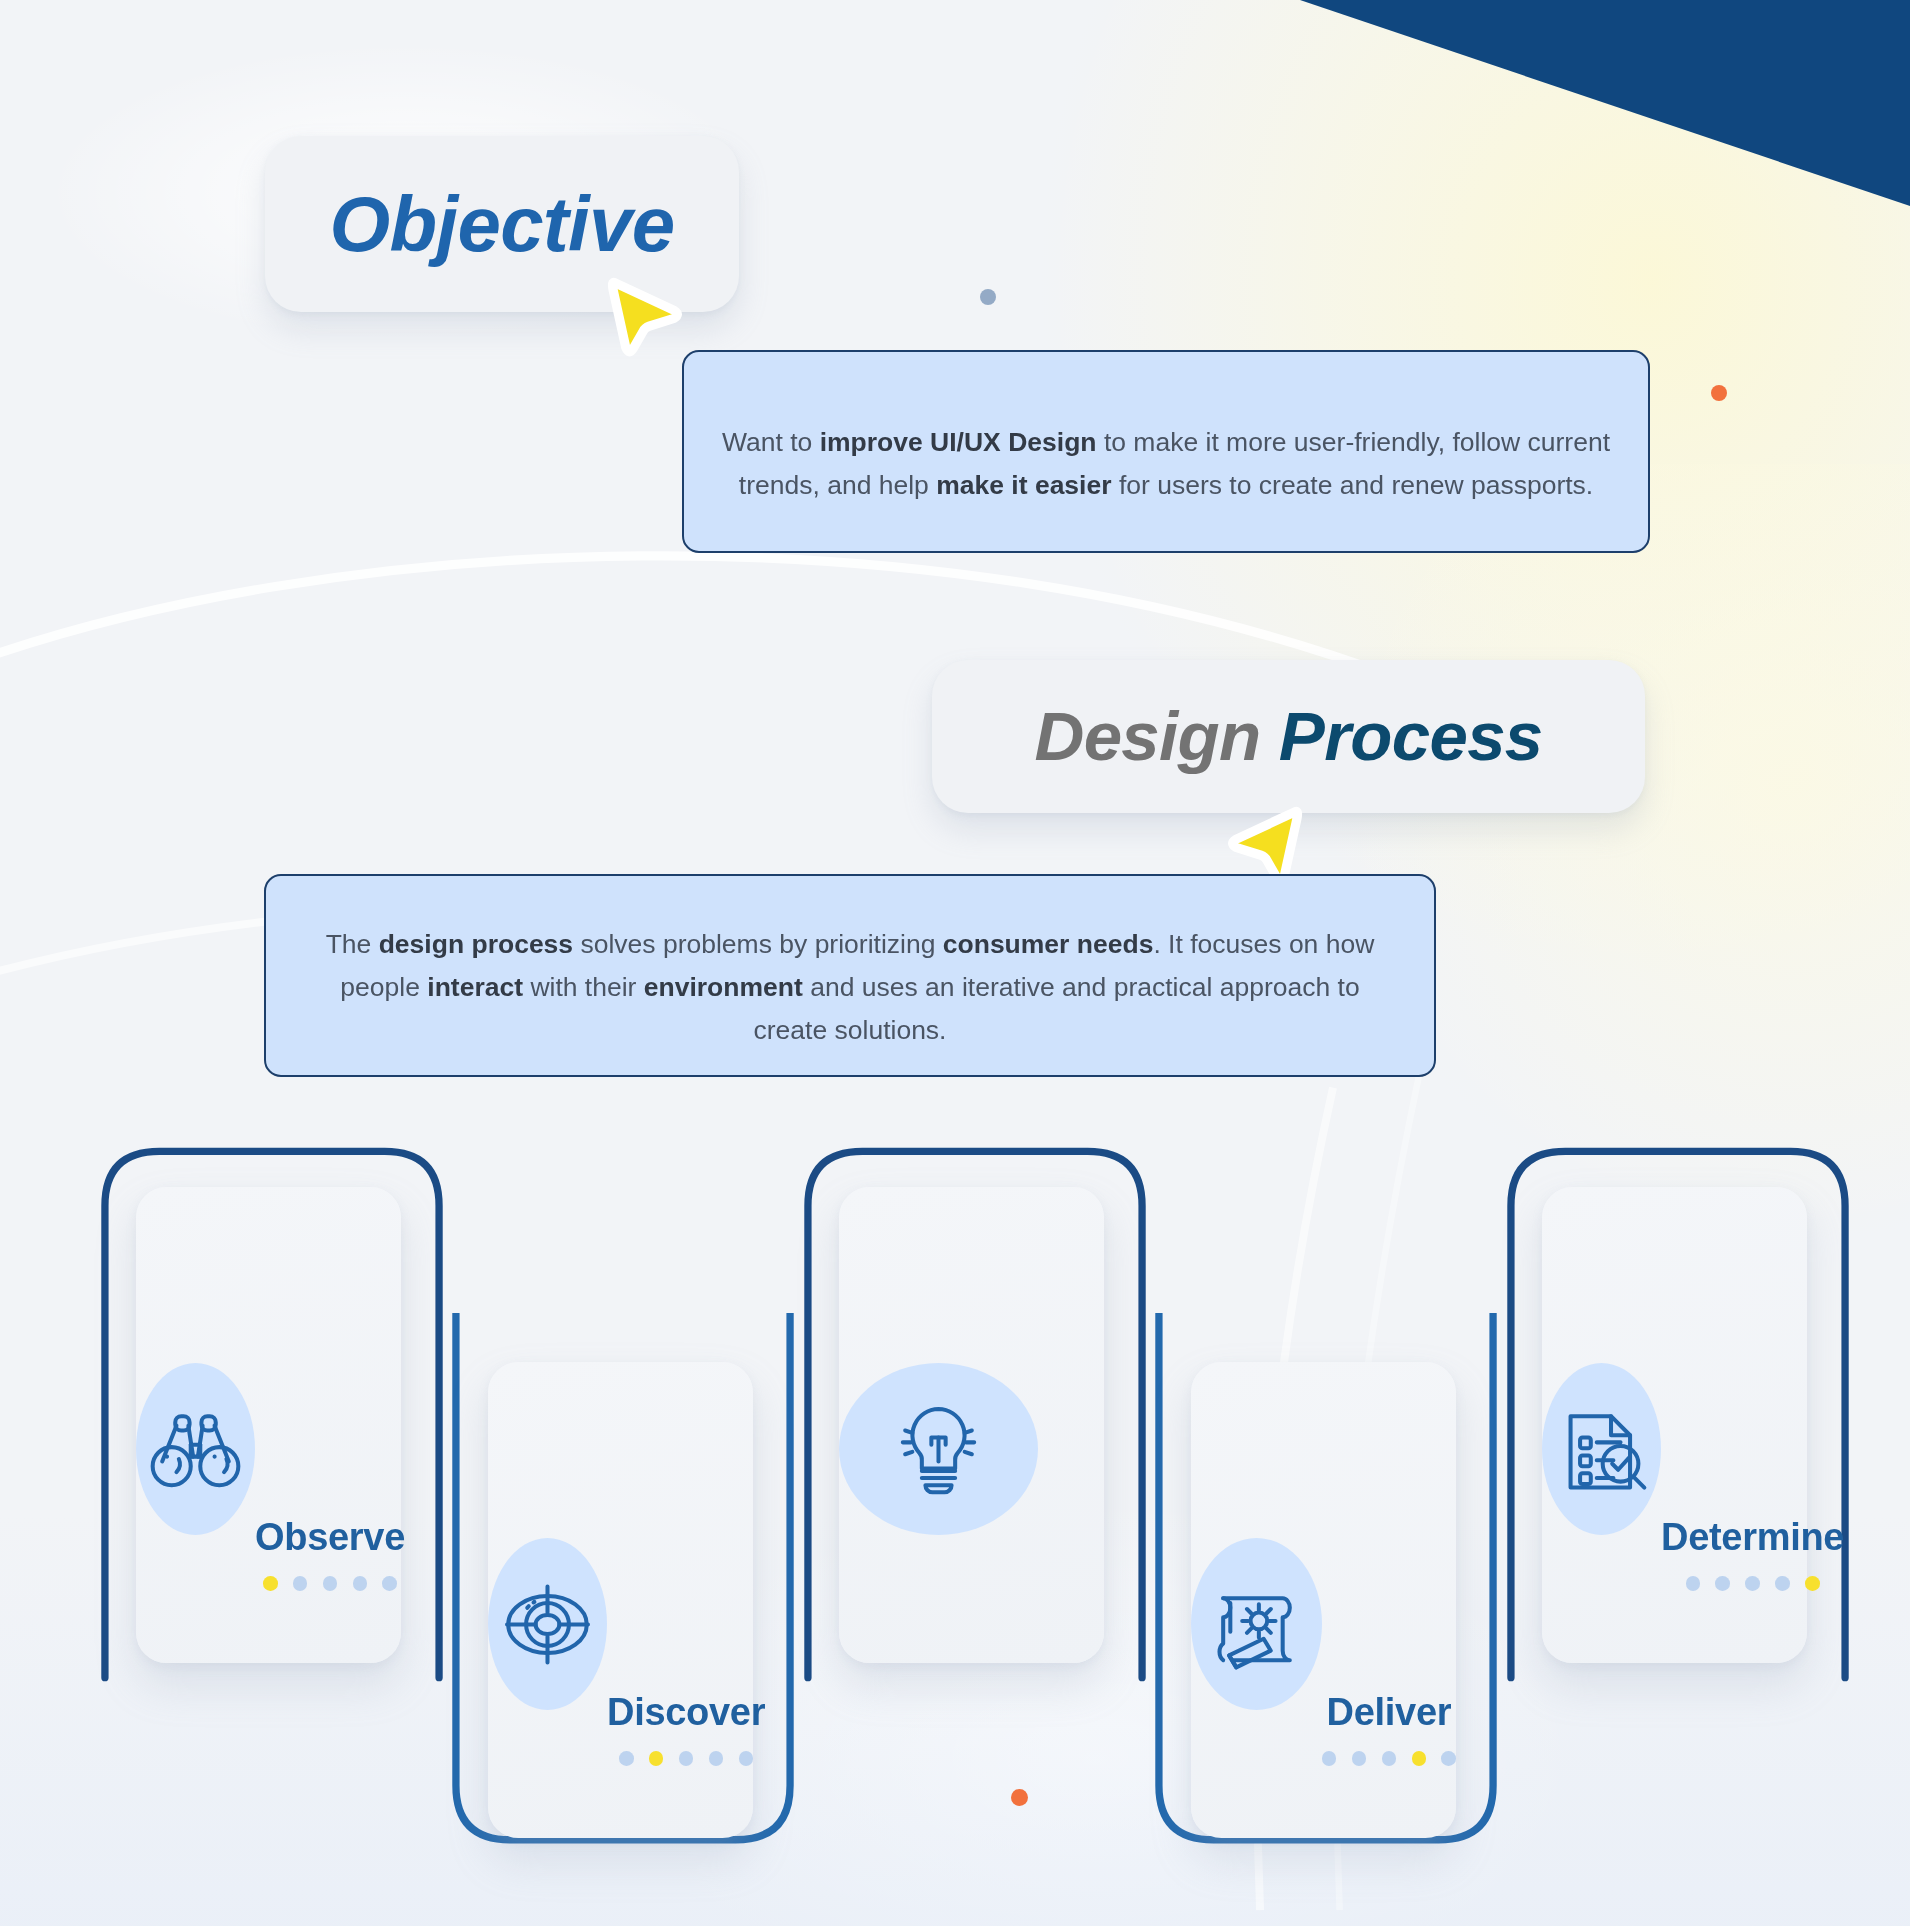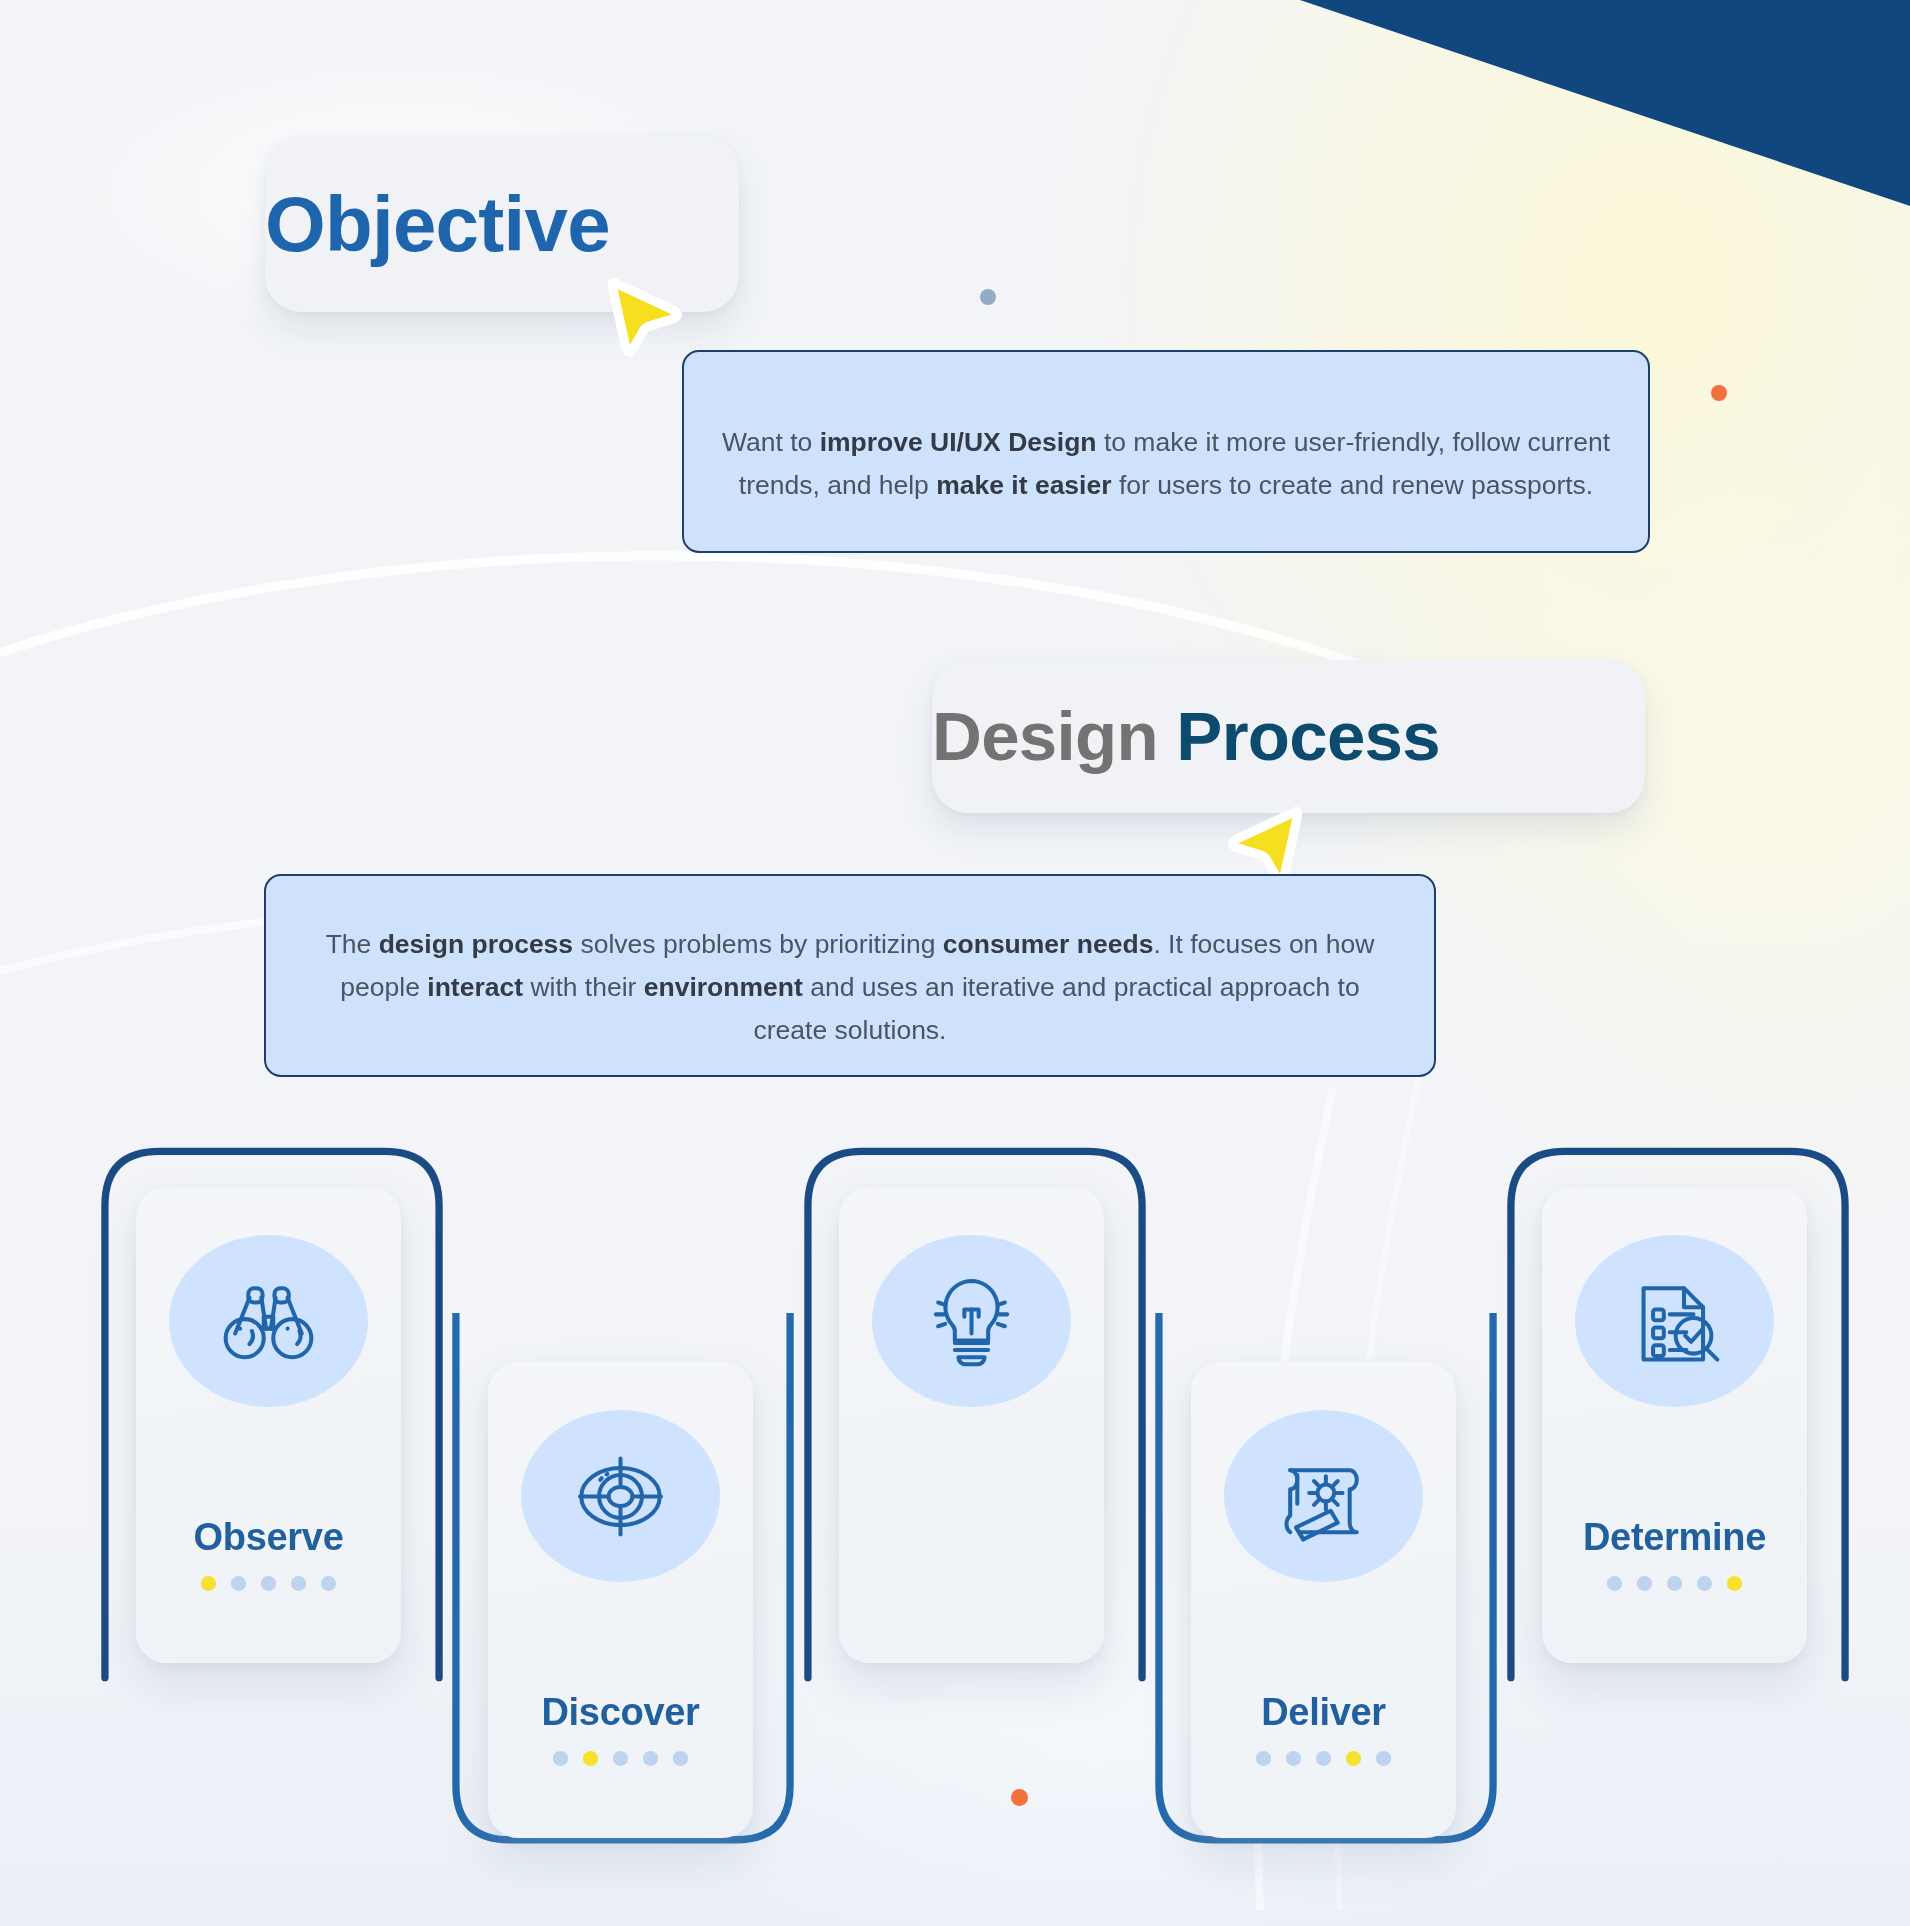--- a/index.html
+++ b/index.html
@@ -45,21 +45,21 @@
     background:linear-gradient(180deg, rgba(232,238,248,0) 0%, rgba(228,236,248,0.55) 100%);
   }
   .bg-arcs { position:absolute; left:0; top:0; width:1910px; height:1926px; }
 
   
   .pill {
     position:absolute;
     background:#f0f2f5;
     border-radius:36px;
     box-shadow: 0 17px 30.5px rgba(140,155,180,0.20), 0 2.7px 6.6px rgba(140,155,180,0.10);
-    display:flex; align-items:center; 
+    display:flex; align-items:center; justify-content:center;font-style:italic;
   }
   #pill-objective { left:265px; top:136px; width:474px; height:176px; }
   #pill-process   { left:932px; top:660px; width:713px; height:153px; }
 
   .pill-title {
     font-weight:bold;
     letter-spacing:-0.7px;
     white-space:nowrap;
   }
   #objective-title { font-size:78px; color:#1f65ad; }
@@ -101,21 +101,21 @@
 
   
   .step-outline { position:absolute; }
 
   
   .step-card {
     position:absolute;
     background:linear-gradient(170deg,#f4f6f9 0%,#eff2f6 100%);
     border-radius:30.5px;
     box-shadow:0 22.6px 41px rgba(150,164,186,0.22), 0 4px 10.6px rgba(150,164,186,0.12);
-    display:flex; flex-direction:column; align-items:center;
+    display:flex; flex-direction:row; align-items:center;
   }
   .step-icon-wrap {
     width:199px; height:172px;
     border-radius:50%;
     background:#cfe3fe;
     display:flex; align-items:center; justify-content:center;
     margin-top:48px;
   }
   .step-icon-wrap svg { width:119px; height:119px; }
   .step-label {

